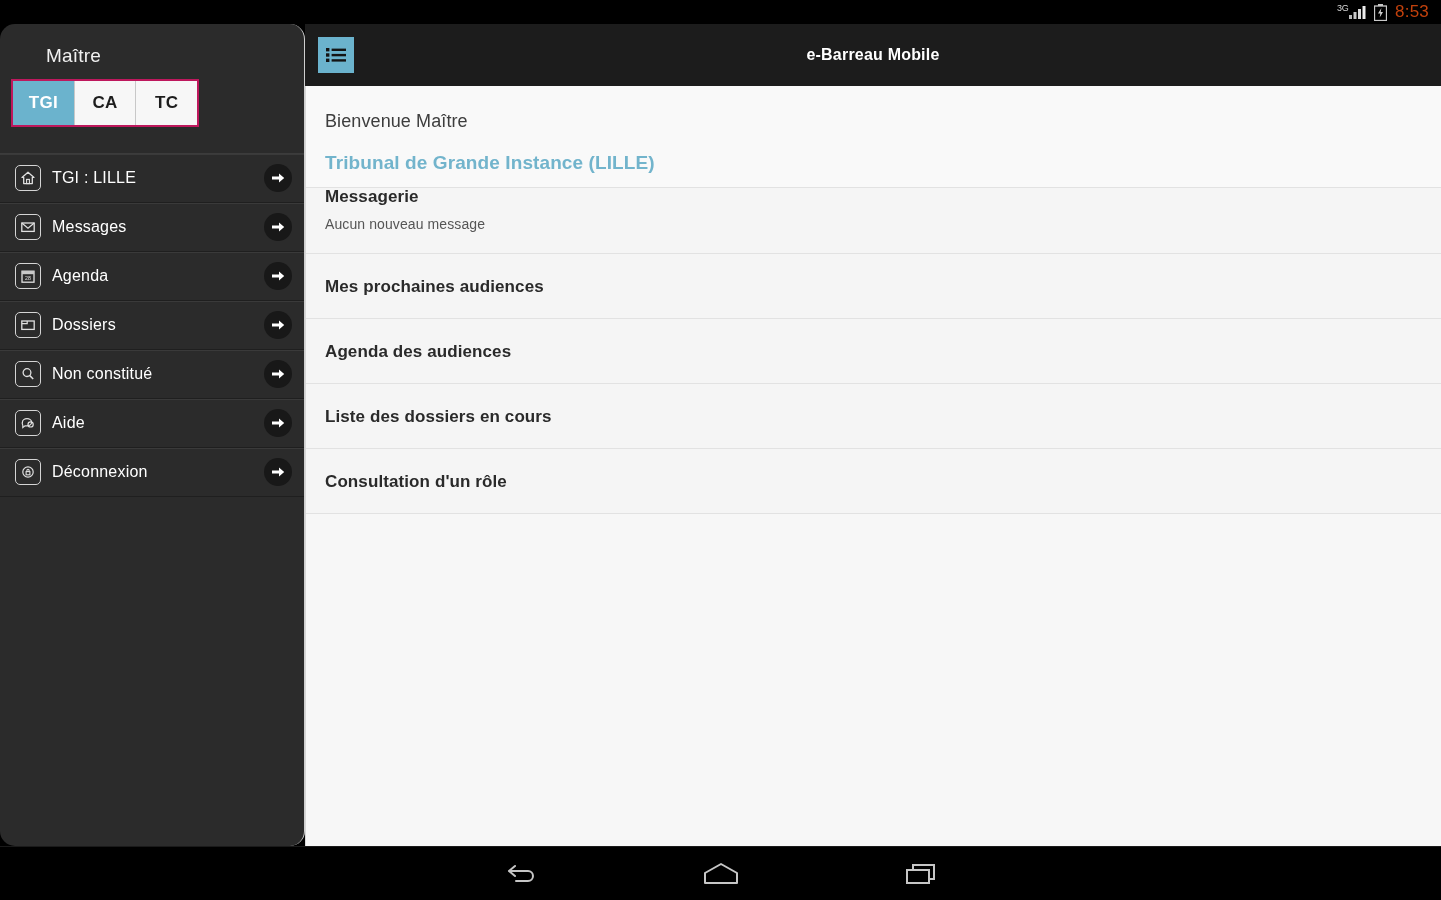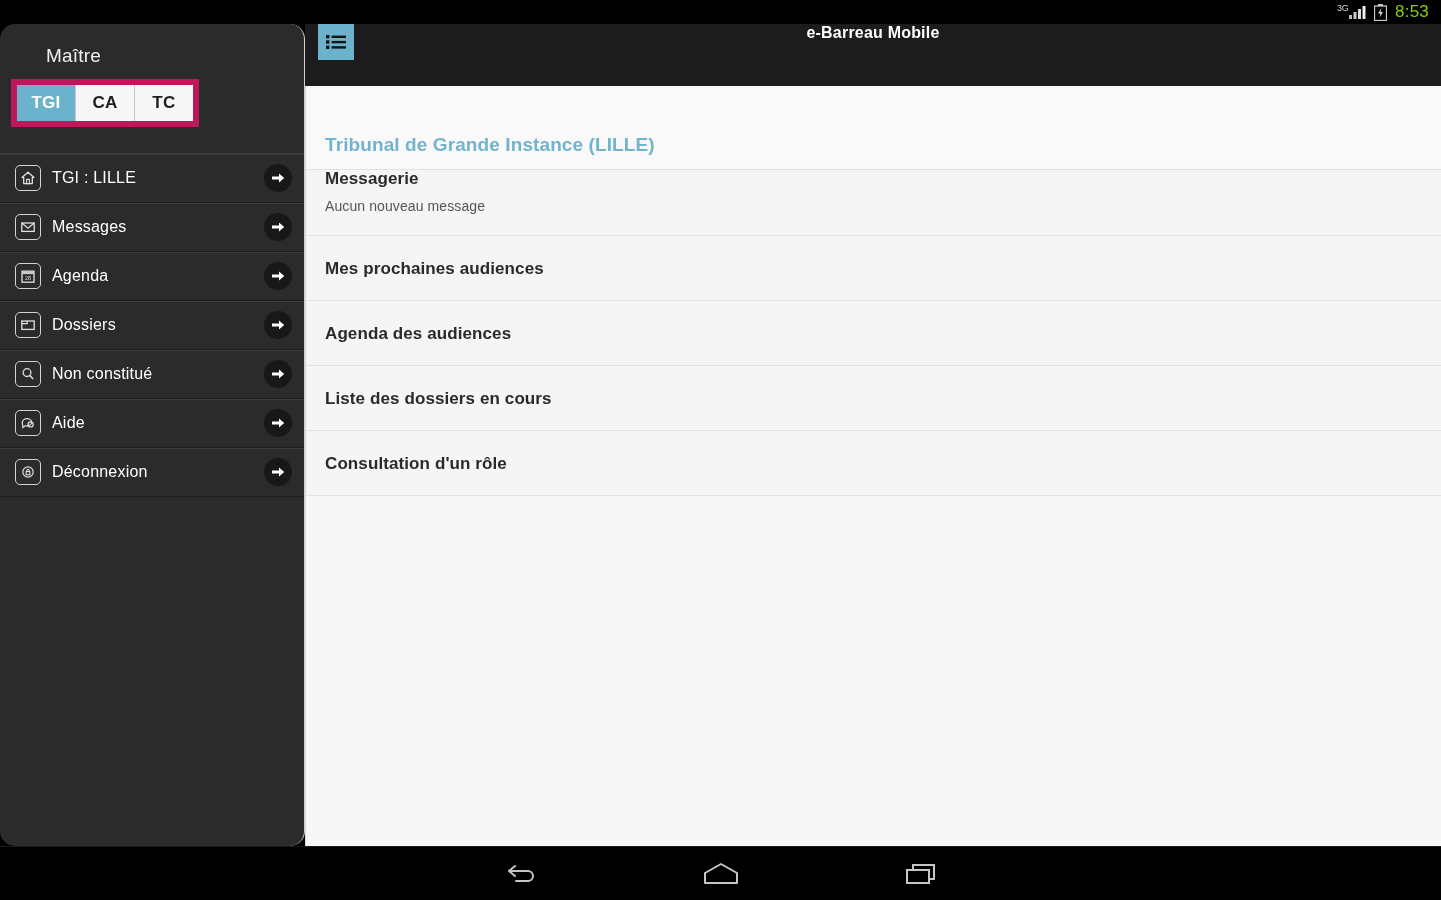--- a/index.html
+++ b/index.html
@@ -17,38 +17,38 @@
     background:#000; display:flex; align-items:center;
     justify-content:flex-end; padding-right:12px; gap:6px;
   }
   .sb-signal { position:relative; width:20px; height:16px; display:block; }
   .sb-3g {
     font-size:9px; color:#d8d8d8; line-height:1;
     position:absolute; left:-11px; top:0px; letter-spacing:-0.3px;
   }
   .sb-batt { width:13px; height:17px; display:block; }
   .sb-time {
-    color:#84cc16; font-size:17px; line-height:1;
+    color:#c2410c; font-size:17px; line-height:1;
     letter-spacing:0.2px; padding-left:2px; padding-bottom:1px;
   }
 
   
   .sidebar {
     position:absolute; top:24px; left:0; width:305px; height:822px;
     background:#2b2b2b; border-right:1px solid #cfcfcf;border-radius:15px;
   }
   .sb-head { padding:22px 0 0 46px; }
   .sb-user {
     color:#f0f0f0; font-size:19px; font-weight:400;
     letter-spacing:0.2px; line-height:1;
   }
   .segctl {
     margin-top:14px; margin-left:11px; display:flex;
     width:188px; height:48px;
-    border:6px solid #be185d; background:#3a3a3a;
+    border:2px solid #be185d; background:#3a3a3a;
   }
   .seg {
     flex:1; display:flex; align-items:center; justify-content:center;
     font-size:17px; font-weight:bold; letter-spacing:0.3px;
     background:#f7f7f7; color:#1d1d1d; border-right:1px solid #c8c8c8;
     cursor:pointer;
   }
   .seg:last-child { border-right:none; }
   .seg.active { background:#6bb3cd; color:#ffffff; }
 
@@ -70,21 +70,21 @@
   }
   .sb-arrow {
     position:absolute; right:12px; top:50%; transform:translateY(-50%);
     width:28px; height:28px; border-radius:50%; background:#181818;
     display:flex; align-items:center; justify-content:center;
   }
 
   
   .appbar {
     position:absolute; top:24px; left:305px; width:1136px; height:62px;
-    background:#1c1c1c; display:flex; 
+    background:#1c1c1c; display:flex; align-items:center;
   }
   .menu-btn {
     width:36px; height:36px; margin-left:13px; background:#6bb3cd;
     display:flex; align-items:center; justify-content:center; cursor:pointer;
   }
   .appbar-title {
     position:absolute; left:0; right:0; text-align:center;
     color:#ffffff; font-size:16px; font-weight:bold; letter-spacing:0.2px;
     pointer-events:none;
   }
@@ -286,20 +286,21 @@
         <rect x="6.6" y="7.9" width="14.4" height="2.4" fill="#141414"></rect>
         <rect x="6.6" y="13.2" width="14.4" height="2.4" fill="#141414"></rect>
       </svg>
     </div>
     <div class="appbar-title">e-Barreau Mobile</div>
   </div>
 
   <div class="content">
 
     <div class="welcome-block">
+      <div class="welcome-text">Bienvenue Maître</div>
       <div class="court-link">Tribunal de Grande Instance (LILLE)</div>
     </div>
 
     <div class="row two-line">
       <div class="row-title">Messagerie</div>
       <div class="row-sub">Aucun nouveau message</div>
     </div>
 
     <div class="row one-line">
       <div class="row-title">Mes prochaines audiences</div>

